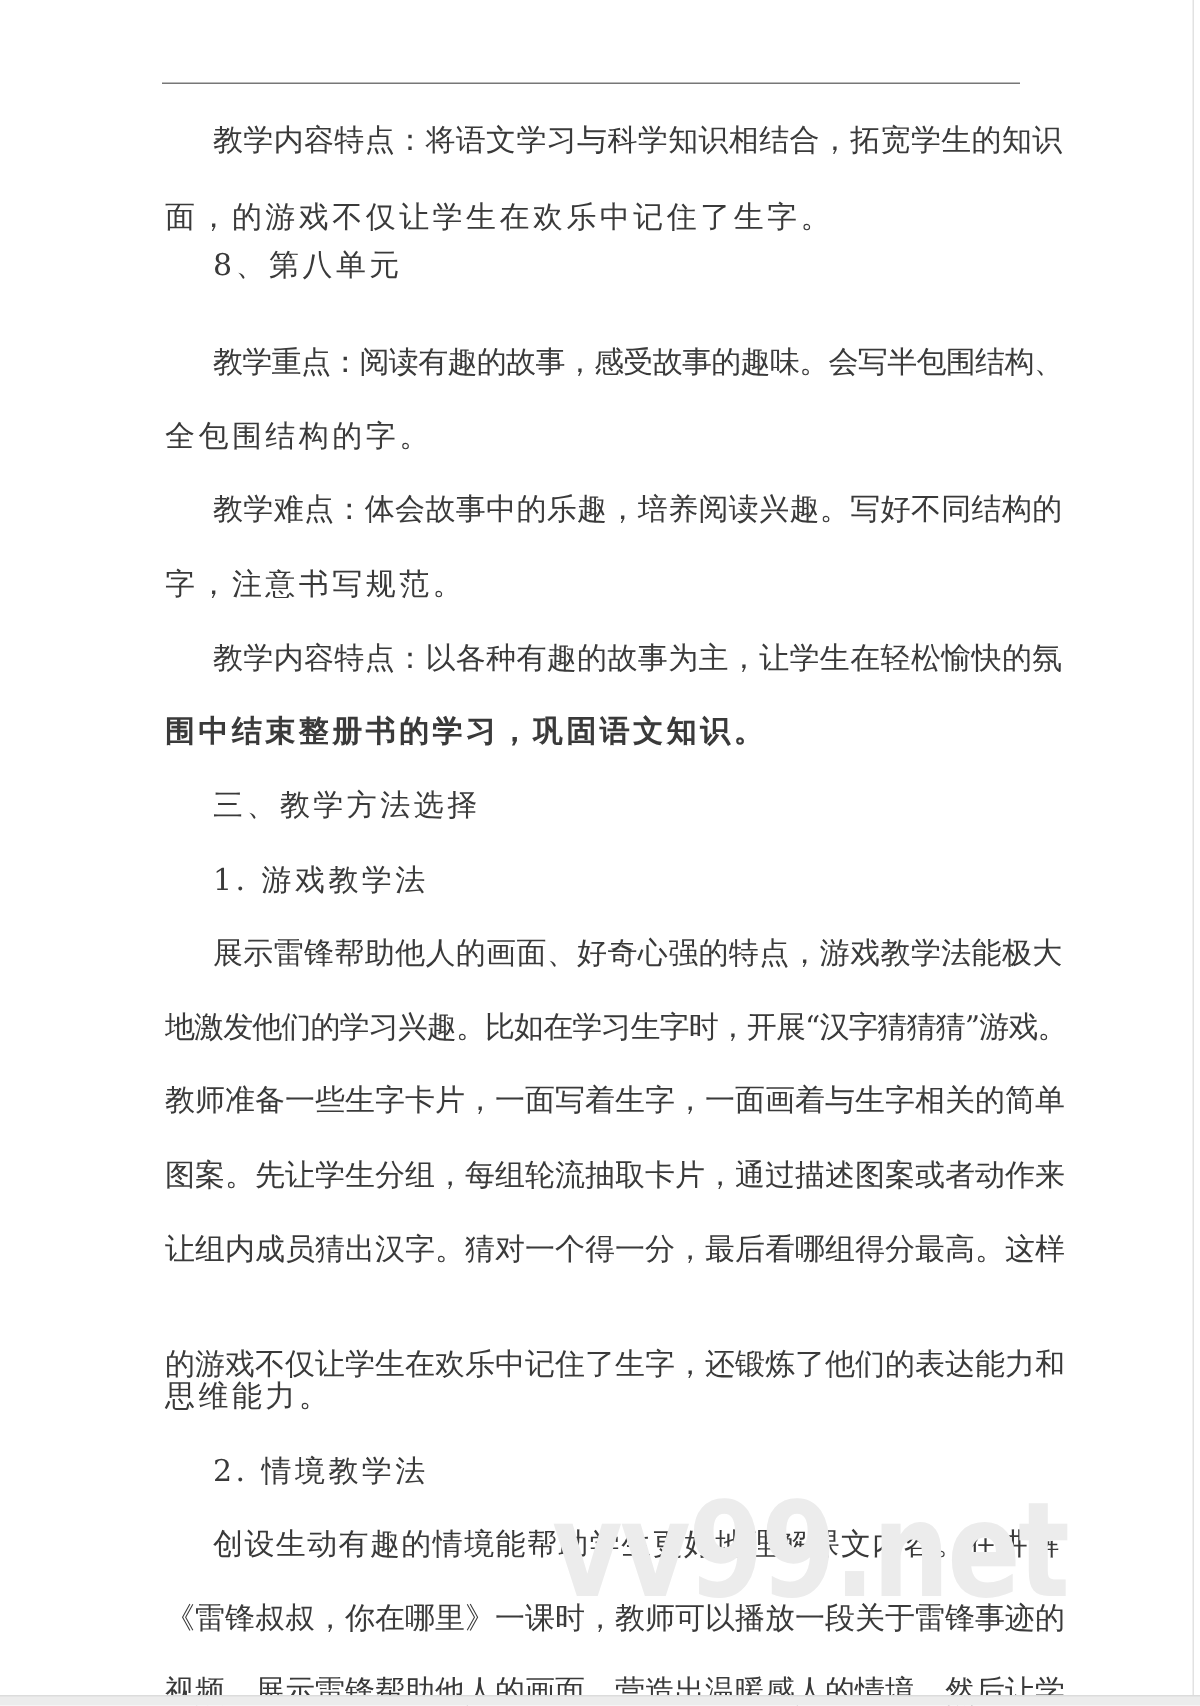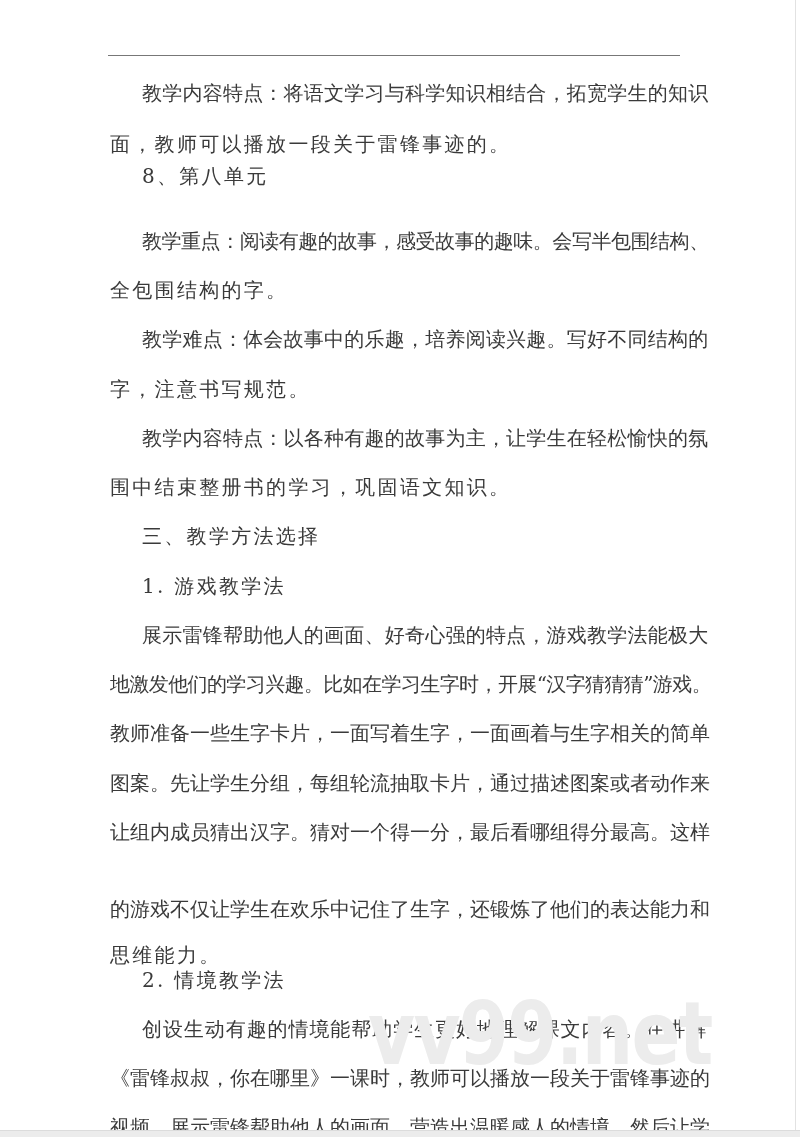--- a/index.html
+++ b/index.html
@@ -72,37 +72,37 @@
   }
 </style>
 </head>
 <body>
 
 <div class="page">
   <div class="header-rule"></div>
 
   <div class="content" id="content">
       <div class="line indent" style="top: 0px; letter-spacing: 0.228571px;">教学内容特点：将语文学习与科学知识相结合，拓宽学生的知识</div>
-      <div class="line" style="top: 51px;">面，教师可以播放一段关于雷锋事迹的。</div>
+      <div class="line" style="top: 51px;">面，的游戏不仅让学生在欢乐中记住了生字。</div>
       <div class="line indent" style="top: 83px;">8、第八单元</div>
       <div class="line indent" style="top: 148px; letter-spacing: -0.458621px;">教学重点：阅读有趣的故事，感受故事的趣味。会写半包围结构、</div>
       <div class="line" style="top: 197px;">全包围结构的字。</div>
       <div class="line indent" style="top: 246px; letter-spacing: 0.228571px;">教学难点：体会故事中的乐趣，培养阅读兴趣。写好不同结构的</div>
       <div class="line" style="top: 296px;">字，注意书写规范。</div>
       <div class="line indent" style="top: 345px; letter-spacing: 0.228571px;">教学内容特点：以各种有趣的故事为主，让学生在轻松愉快的氛</div>
-      <div class="line" style="top: 394px;">围中结束整册书的学习，巩固语文知识。</div>
+      <div class="line" style="top: 394px; font-weight: bold;">围中结束整册书的学习，巩固语文知识。</div>
       <div class="line indent" style="top: 443px;">三、教学方法选择</div>
       <div class="line indent" style="top: 493px;">1. 游戏教学法</div>
       <div class="line indent" style="top: 542px; letter-spacing: 0.228571px;">展示雷锋帮助他人的画面、好奇心强的特点，游戏教学法能极大</div>
       <div class="line" style="top: 591px; letter-spacing: -0.60625px;">地激发他们的学习兴趣。比如在学习生字时，开展“汉字猜猜猜”游戏。</div>
       <div class="line" style="top: 640px; letter-spacing: 0px;">教师准备一些生字卡片，一面写着生字，一面画着与生字相关的简单</div>
       <div class="line" style="top: 690px; letter-spacing: 0px;">图案。先让学生分组，每组轮流抽取卡片，通过描述图案或者动作来</div>
       <div class="line" style="top: 739px; letter-spacing: 0px;">让组内成员猜出汉字。猜对一个得一分，最后看哪组得分最高。这样</div>
       <div class="line" style="top: 788px; letter-spacing: 0px; margin-top: 28px;">的游戏不仅让学生在欢乐中记住了生字，还锻炼了他们的表达能力和</div>
-      <div class="line" style="top: 837px; margin-top: 25px;">思维能力。</div>
+      <div class="line" style="top: 837px;">思维能力。</div>
       <div class="line indent" style="top: 887px;">2. 情境教学法</div>
       <div class="line indent" style="top: 936px; letter-spacing: 0.92963px;">创设生动有趣的情境能帮助学生更好地理解课文内容。在讲解</div>
       <div class="line" style="top: 985px; letter-spacing: 0px;">《雷锋叔叔，你在哪里》一课时，教师可以播放一段关于雷锋事迹的</div>
       <div class="line" style="top: 1034px; letter-spacing: 0px;">视频，展示雷锋帮助他人的画面，营造出温暖感人的情境。然后让学</div>
     </div>
 
   <div class="watermark">vv99.net</div>
 </div>
 <div class="bottom-band"></div>
 

